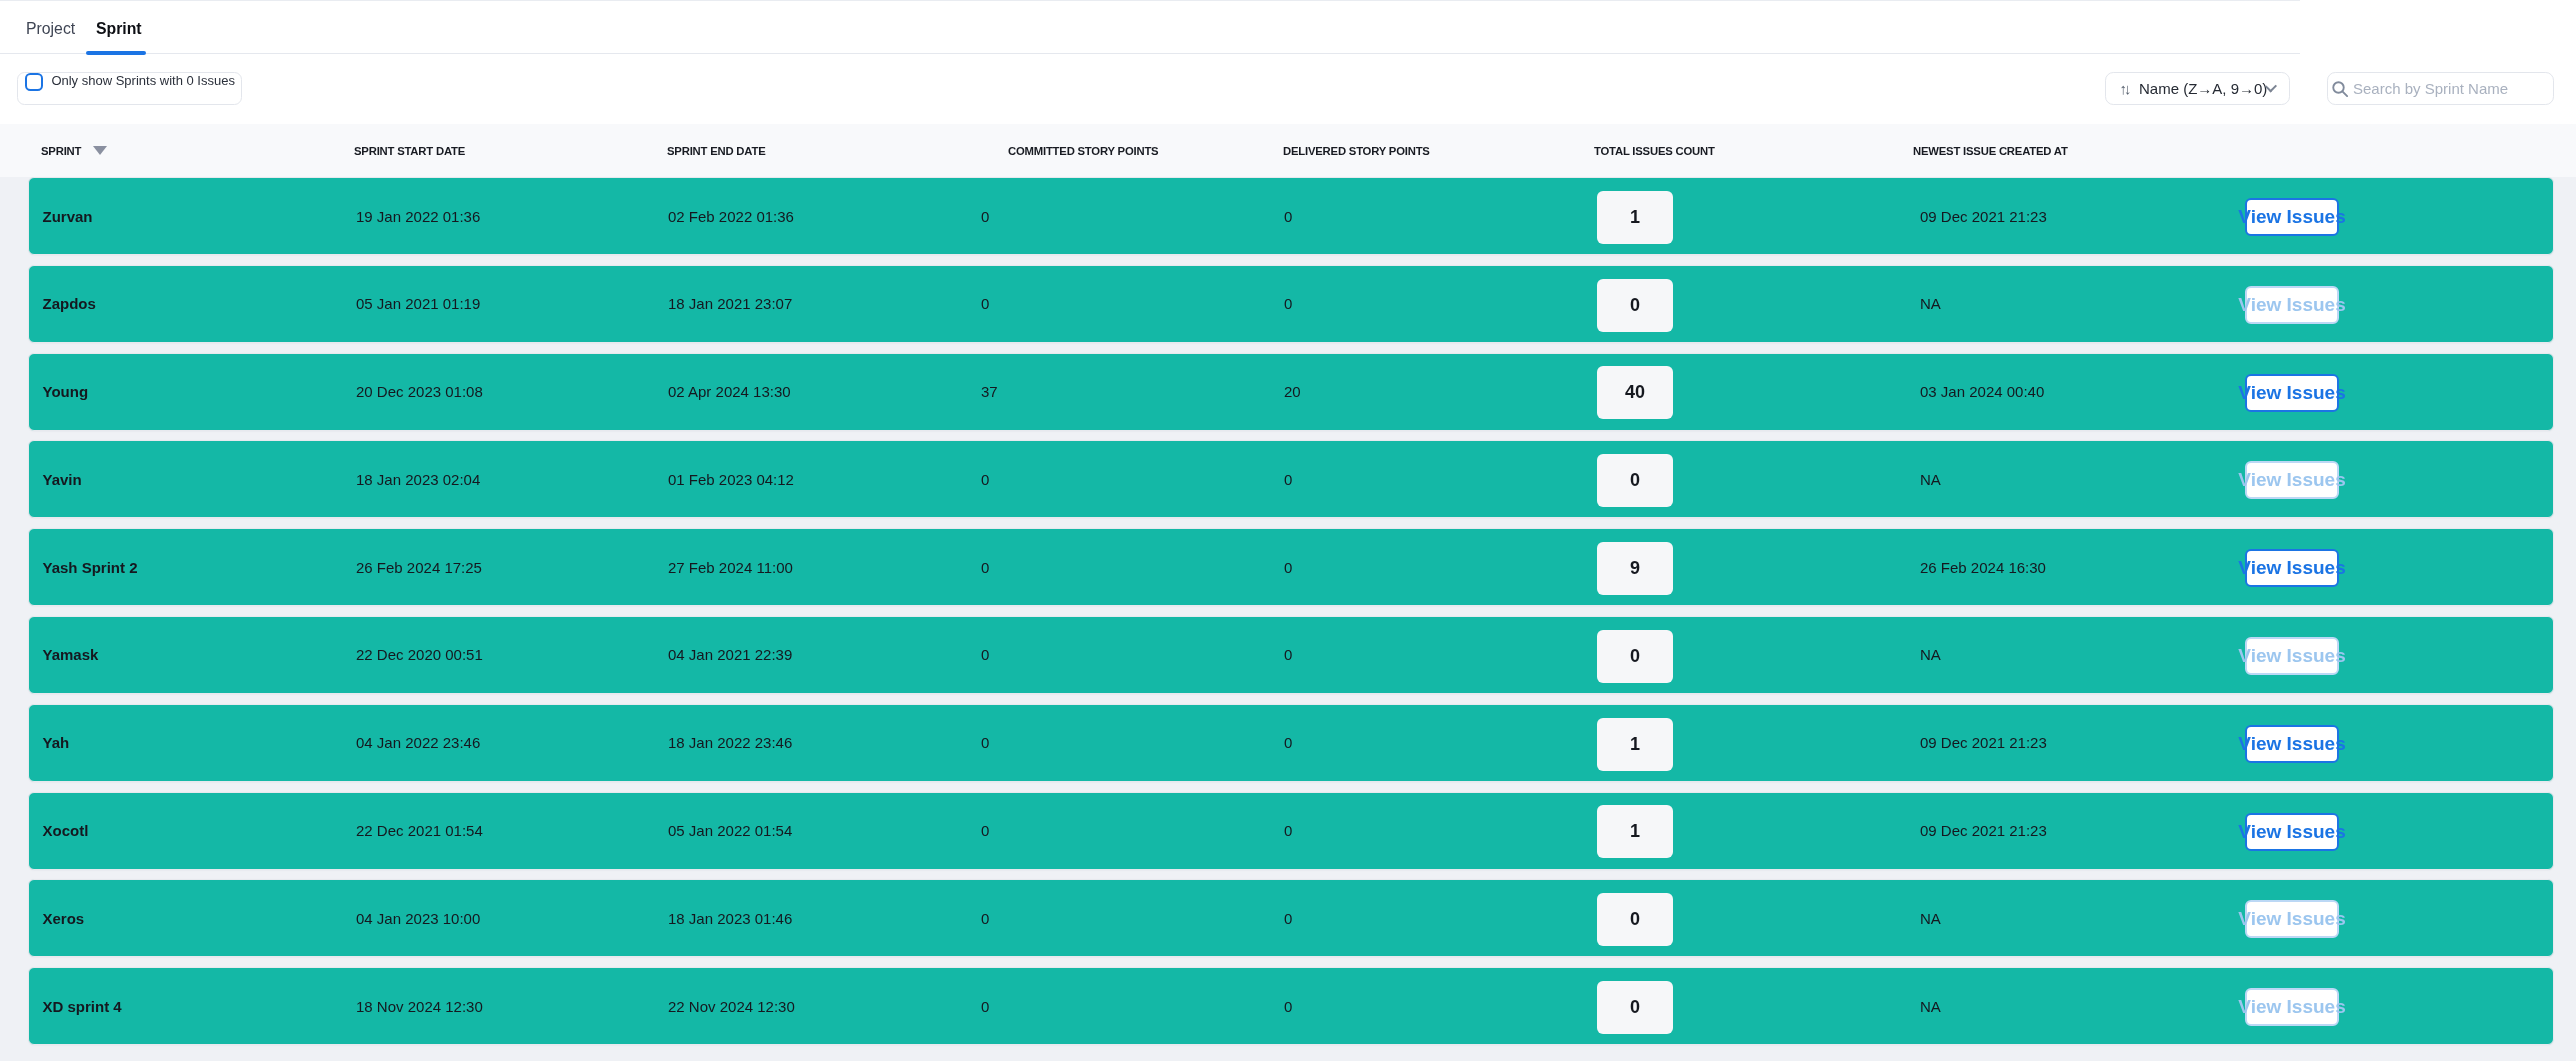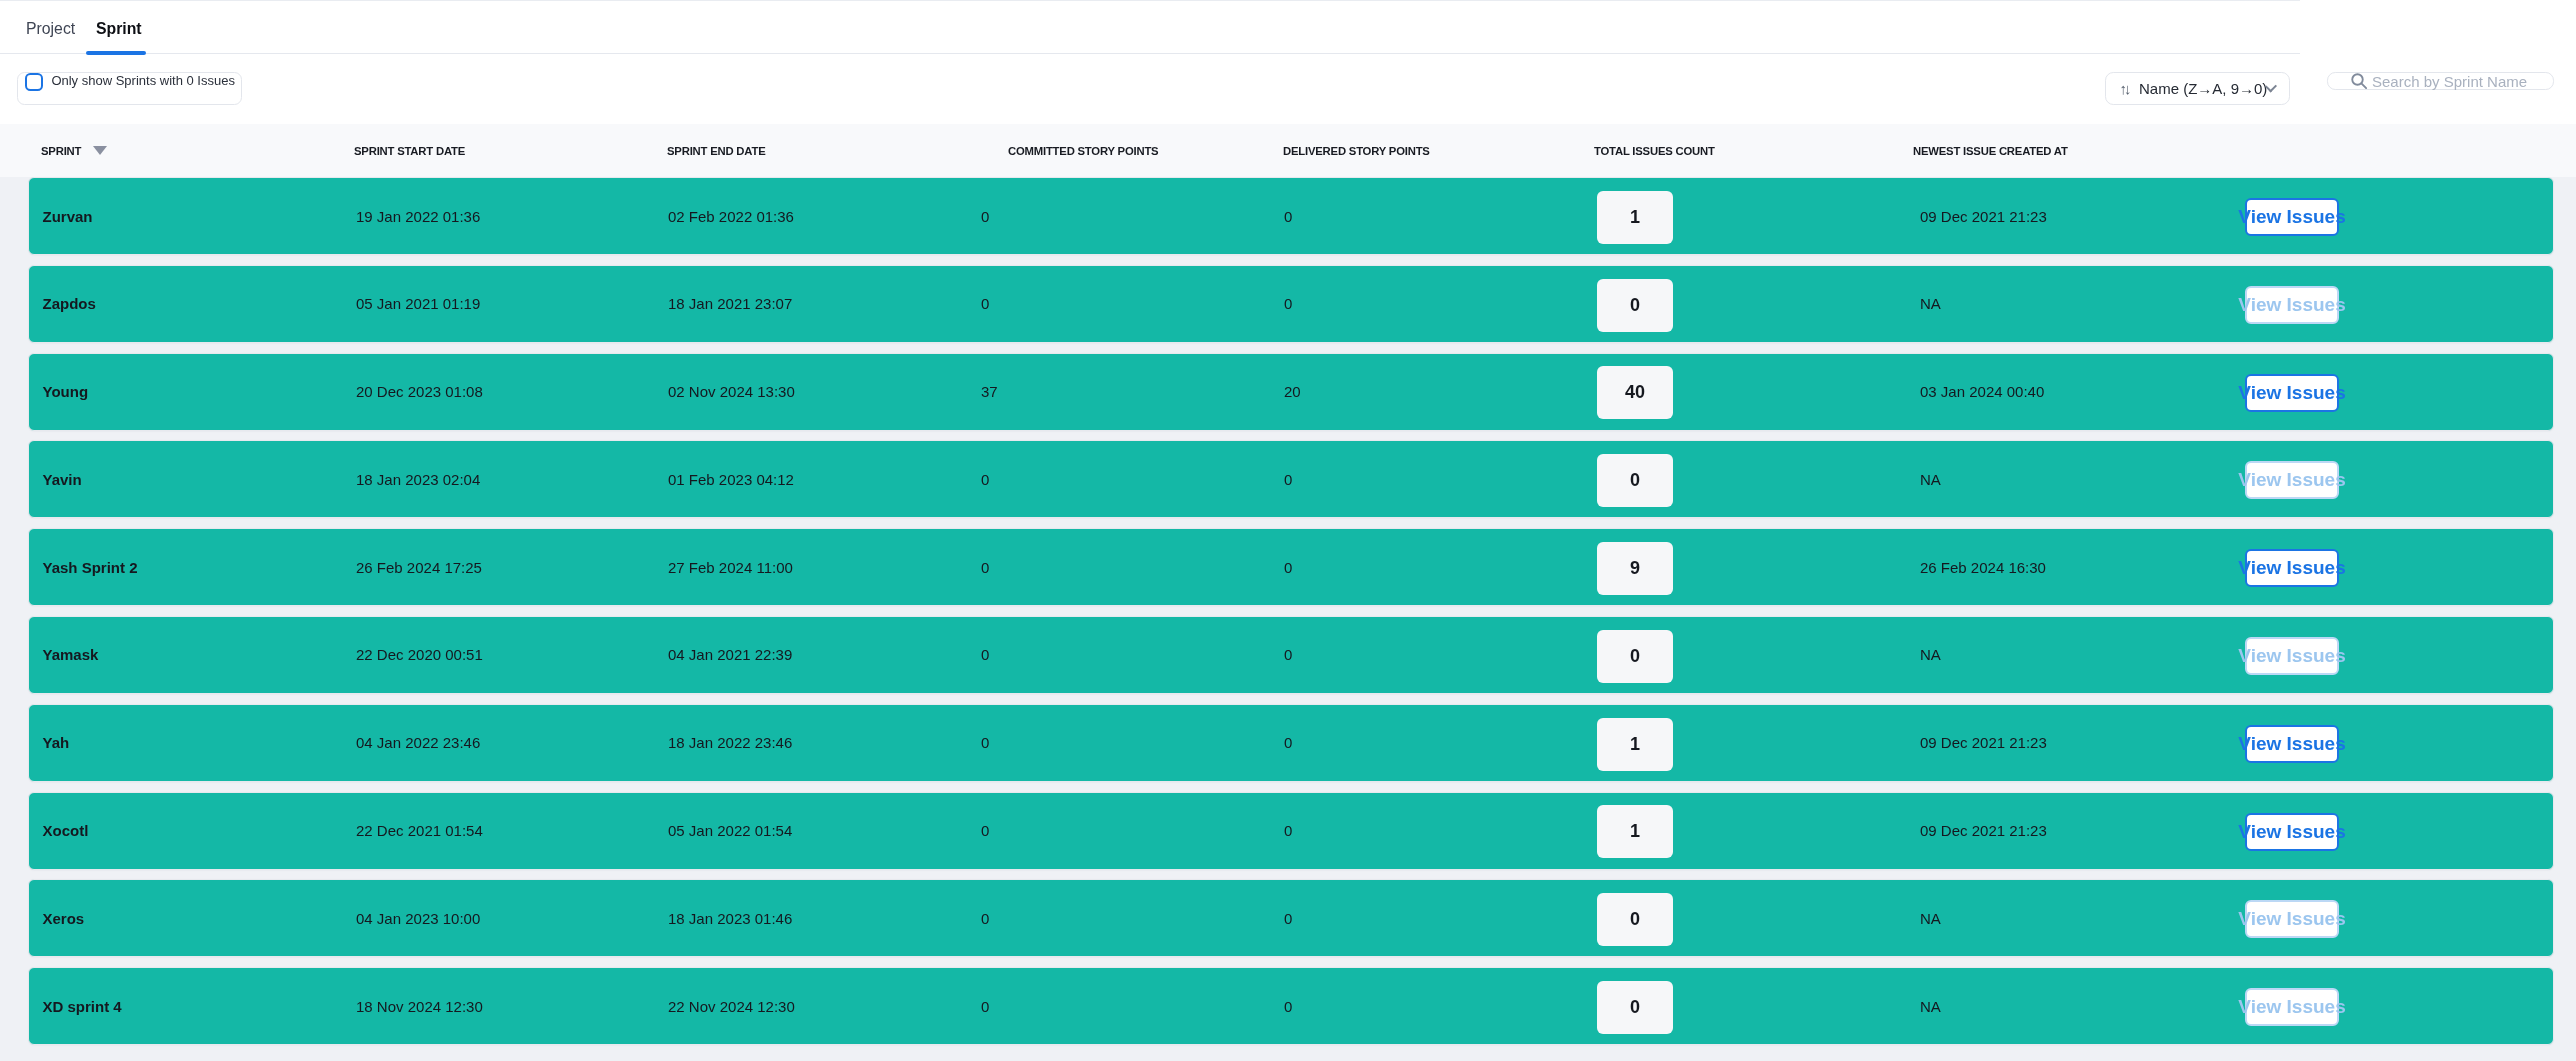--- a/index.html
+++ b/index.html
@@ -53,23 +53,23 @@
     border:1.5px solid var(--box-border);border-radius:8.3px;background:#fff;
     display:flex;align-items:center;padding:0 13.5px;cursor:pointer;
   }
   .sort-arrows{font-size:15px;color:var(--icon-muted);letter-spacing:-3px;margin-right:10.5px;}
   .sort-label{font-size:15px;font-weight:500;color:#252a33;white-space:nowrap;text-align:center;}
   .chevron{
     width:9px;height:9px;border-right:2.3px solid #7c8493;border-bottom:2.3px solid #7c8493;
     transform:rotate(45deg);margin-left:auto;margin-top:-4.5px;
   }
   .search-box{
-    position:absolute;left:2327px;top:72px;height:18px;width:227px;
+    position:absolute;left:2327px;top:72px;height:33px;width:227px;
     border:1.5px solid var(--box-border);border-radius:8.3px;background:#fff;
-    display:flex;align-items:center;padding:0 22px;gap:4px;
+    display:flex;align-items:center;padding:0 3px;gap:4px;
   }
   .search-box svg{flex:0 0 auto;}
   .search-input{
     border:none;outline:none;width:100%;font-size:15px;color:var(--text);
     font-family:"Liberation Sans","DejaVu Sans",sans-serif;background:transparent;
   }
   .search-input::placeholder{color:var(--placeholder);}
   
   .list-region{
     position:absolute;top:124px;left:0;width:2576px;height:937px;
@@ -190,21 +190,21 @@
       <span class="cell committed">0</span>
       <span class="cell delivered">0</span>
       <span class="badge">0</span>
       <span class="cell newest">NA</span>
       <button class="view-btn disabled">View Issues</button>
     </div>
 
     <div class="card">
       <span class="cell name">Young</span>
       <span class="cell start">20 Dec 2023 01:08</span>
-      <span class="cell end">02 Nov 2024 13:30</span>
+      <span class="cell end">02 Apr 2024 13:30</span>
       <span class="cell committed">37</span>
       <span class="cell delivered">20</span>
       <span class="badge">40</span>
       <span class="cell newest">03 Jan 2024 00:40</span>
       <button class="view-btn">View Issues</button>
     </div>
 
     <div class="card">
       <span class="cell name">Yavin</span>
       <span class="cell start">18 Jan 2023 02:04</span>

